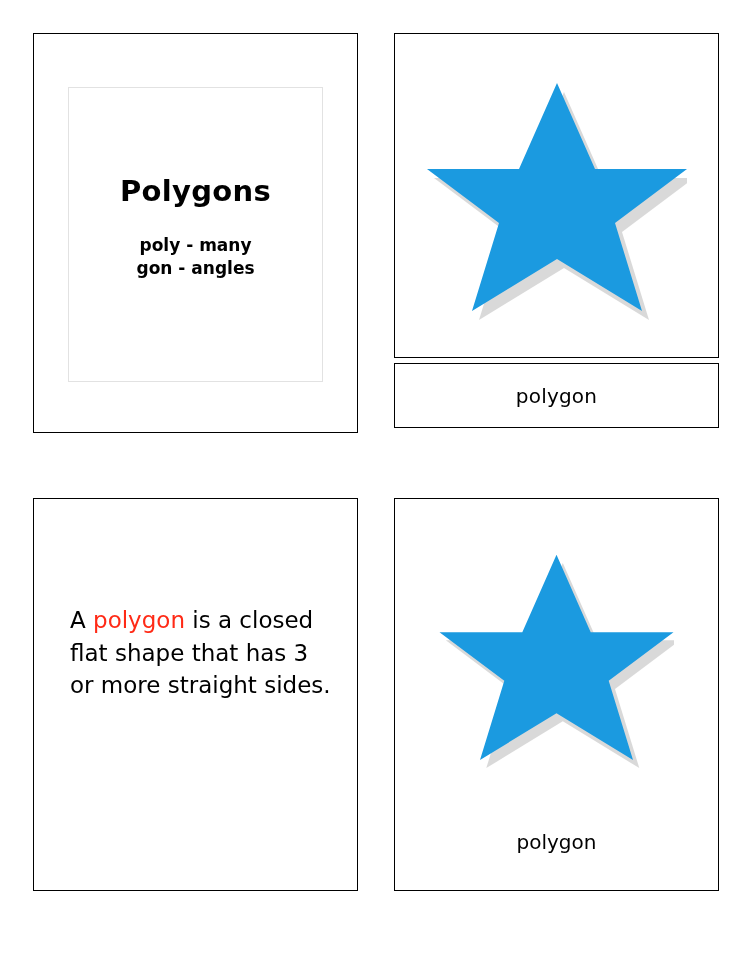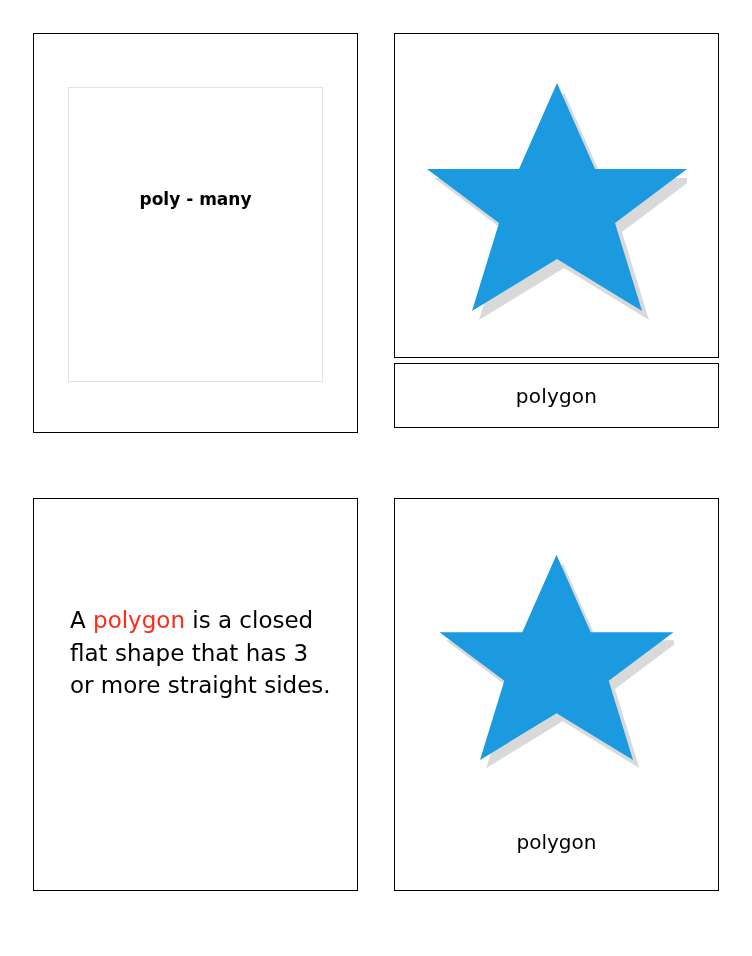--- a/index.html
+++ b/index.html
@@ -53,21 +53,21 @@
     top: 142px;
     text-align: center;
   }
   .title-main {
     font-size: 29px;
     font-weight: bold;
     letter-spacing: 0.3px;
     line-height: 1.1;
   }
   .title-sub {
-    margin-top: 12px;
+    margin-top: 26px;
     font-size: 17px;
     font-weight: bold;
     line-height: 1.35;
   }
 
   
   #card-picture-top {
     left: 394px;
     top: 33px;
     width: 325px;
@@ -147,22 +147,24 @@
   }
 </style>
 </head>
 <body>
 
 <div class="sheet">
 
   <div class="card" id="card-title">
     <div class="inner-frame"></div>
     <div class="title-stack">
+      <div class="title-main">Polygons</div>
       <div class="title-sub">
         <div>poly - many</div>
+        <div>gon - angles</div>
       </div>
     </div>
   </div>
 
   <div class="card" id="card-picture-top">
     <div class="star-holder">
       <svg class="star-svg" width="260" height="250" viewBox="0 0 260 250">
         <polygon points="130,12 168,98 260,98 188,152 215,240 130,188 45,240 72,152 0,98 92,98" fill="#b9b9b9" transform="translate(7,9)" opacity="0.55"></polygon>
         <polygon points="130,12 168,98 260,98 188,152 215,240 130,188 45,240 72,152 0,98 92,98" fill="#1b9ae0"></polygon>
       </svg>

